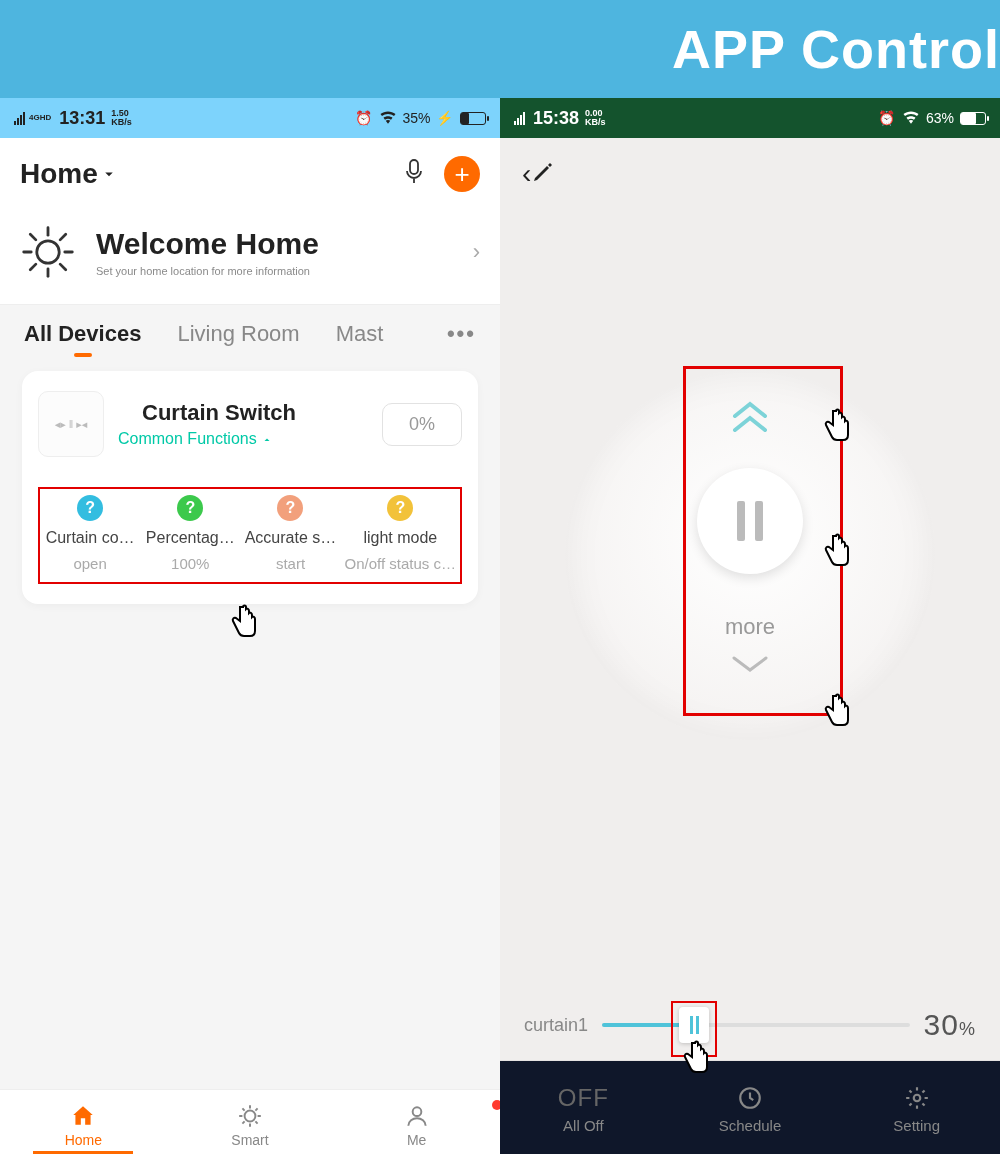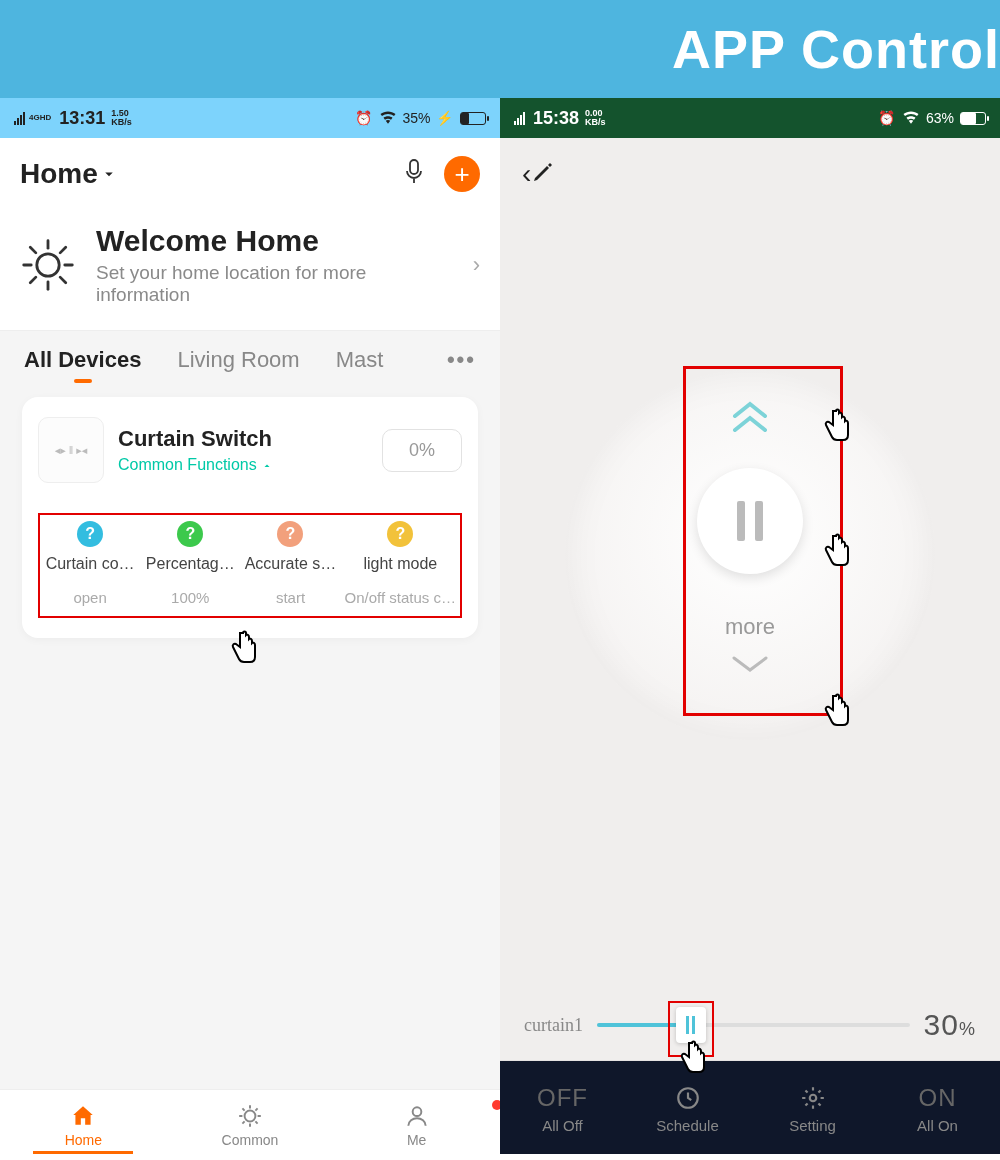--- a/index.html
+++ b/index.html
@@ -30,40 +30,40 @@
 
 .l-header { background:#fff; padding: 18px 20px 16px; display:flex; align-items:center; justify-content:space-between; }
 .home-dd { font-size: 28px; font-weight: 600; color:#222; display:flex; align-items:center; gap:2px; }
 .l-header-icons { display:flex; align-items:center; gap:18px; }
 .mic-icon { width:24px; height:28px; }
 .add-btn { width:36px; height:36px; border-radius:50%; background:#ff6a00; color:#fff; display:flex; align-items:center; justify-content:center; font-size:26px; font-weight:300; }
 
 .welcome { background:#fff; padding: 16px 20px 24px; display:flex; align-items:center; gap:20px; border-bottom:1px solid #eee; margin-bottom:0; }
 .sun-icon { width:56px; height:56px; flex-shrink:0; }
 .welcome-txt h2 { font-size:30px; font-weight:600; color:#222; }
-.welcome-txt p { font-size:19px; color:#8a8a8a; margin-top:4px; }
+.welcome-txt p { font-size:11px; color:#8a8a8a; margin-top:4px; }
 .welcome .chev { margin-left:auto; color:#aaa; font-size:22px; }
 
 .tabs { background:#f5f5f5; display:flex; align-items:center; gap:36px; padding: 16px 24px 10px; font-size:22px; color:#888; }
 .tabs .active { color:#222; font-weight:600; position:relative; }
 .tabs .active::after { content:''; position:absolute; left:50%; transform:translateX(-50%); bottom:-10px; width:18px; height:4px; background:#ff6a00; border-radius:2px; }
 .tabs .more { margin-left:auto; letter-spacing:2px; font-weight:700; color:#888; }
 
 .card { background:#fff; margin:14px 22px; border-radius:16px; padding:20px 16px; box-shadow:0 2px 8px rgba(0,0,0,.04); }
 .card-top { display:flex; align-items:center; gap:14px; }
 .device-img { width:66px; height:66px; background:#fcfcfc; border:1px solid #eee; border-radius:10px; display:flex; align-items:center; justify-content:center; gap:6px; color:#bbb; font-size:11px; }
-.card-info h3 { font-size:22px; color:#222; }
+.card-info h3 { font-size:22px; color:#222;margin-left:24px; }
 .card-info .cf { color:#00c9a7; font-size:16px; margin-top:4px; }
 .pct-badge { margin-left:auto; border:1px solid #e2e2e2; border-radius:10px; padding:10px 26px; color:#999; font-size:18px; }
 
 .functions { display:flex; margin-top:30px; border:2.5px solid #e20000; padding:6px 0 10px; }
 .fn { flex:1; text-align:center; }
 .fn-dot { width:26px; height:26px; border-radius:50%; margin:0 auto 8px; color:#fff; display:flex; align-items:center; justify-content:center; font-size:16px; font-weight:700; }
 .fn-title { font-size:16px; color:#444; white-space:nowrap; overflow:hidden; text-overflow:ellipsis; padding:0 4px; }
-.fn-sub { font-size:15px; color:#aaa; margin-top:16px; white-space:nowrap; overflow:hidden; text-overflow:ellipsis; padding:0 4px; }
+.fn-sub { font-size:15px; color:#aaa; margin-top:8px; white-space:nowrap; overflow:hidden; text-overflow:ellipsis; padding:0 4px; }
 
 .hand { position:absolute; width:40px; height:44px; z-index:10; }
 
 .bottom-nav { margin-top:auto; background:#fff; border-top:1px solid #eee; display:flex; padding:12px 0 6px; }
 .nav-item { flex:1; text-align:center; color:#888; font-size:14px; position:relative; }
 .nav-item.active { color:#ff6a00; }
 .nav-item.active::after { content:''; position:absolute; bottom:-6px; left:20%; right:20%; height:3px; background:#ff6a00; }
 .nav-ico { height:28px; display:flex; align-items:center; justify-content:center; margin-bottom:2px; }
 
 
@@ -75,21 +75,21 @@
 .control-wrap { flex:1; display:flex; flex-direction:column; align-items:center; padding-top:160px; position:relative; }
 .dial { width:370px; height:370px; border-radius:50%; background:radial-gradient(circle at 50% 45%, #fff 0%, #f5f3f2 70%); box-shadow:inset 0 0 40px rgba(0,0,0,.05); position:relative; display:flex; flex-direction:column; align-items:center; }
 .dial .up { margin-top:28px; color:#7dd3d8; }
 .dial .pause-btn { width:106px; height:106px; border-radius:50%; background:#fff; box-shadow:0 4px 12px rgba(0,0,0,.12); margin-top:26px; display:flex; align-items:center; justify-content:center; gap:10px; }
 .dial .pause-btn span { width:8px; height:40px; background:#bbb; border-radius:2px; }
 .dial .close-lbl { margin-top:40px; color:#999; font-size:22px; }
 .dial .down { margin-top:12px; color:#bbb; }
 .dial-redbox { position:absolute; border:3px solid #e20000; top:-4px; left:118px; width:160px; height:350px; pointer-events:none; }
 
 .slider-row { display:flex; align-items:center; gap:14px; padding:0 24px; margin-top:auto; margin-bottom:18px; position:relative; }
-.slider-lbl { color:#888; font-size:18px;font-family:Liberation Serif, serif; }
+.slider-lbl { color:#888; font-size:18px; }
 .slider-track { flex:1; height:4px; background:#ddd; position:relative; border-radius:2px; }
 .slider-fill { position:absolute; left:0; top:0; height:100%; background:#4fc3d9; border-radius:2px; }
 .slider-handle { position:absolute; top:-16px; width:30px; height:36px; background:#fff; border-radius:4px; box-shadow:0 1px 4px rgba(0,0,0,.2); display:flex; align-items:center; justify-content:center; gap:3px; transform:translateX(-50%); }
 .slider-handle span { width:3px; height:18px; background:#4fc3d9; }
 .slider-redbox { position:absolute; border:2.5px solid #e20000; top:-22px; width:46px; height:56px; pointer-events:none; }
 .slider-pct { font-size:30px; color:#555; font-weight:400; font-family:Impact, sans-serif; letter-spacing:1px; }
 .slider-pct small { font-size:18px; }
 
 .r-bottom { background:#0f172a; display:flex; padding:22px 0 20px; border-top:1px solid #e5e3e2; }
 .r-tab { flex:1; text-align:center; color:#888; }
@@ -240,21 +240,21 @@
                 <line x1="12" y1="19" x2="12" y2="22"></line>
                 <line x1="2" y1="12" x2="5" y2="12"></line>
                 <line x1="19" y1="12" x2="22" y2="12"></line>
                 <line x1="5" y1="5" x2="7" y2="7"></line>
                 <line x1="17" y1="17" x2="19" y2="19"></line>
                 <line x1="19" y1="5" x2="17" y2="7"></line>
                 <line x1="7" y1="17" x2="5" y2="19"></line>
               </g>
             </svg>
           </div>
-      <span>Common</span>
+      <span>Smart</span>
     </div>
     <div class="nav-item" style="position:relative">
       <div class="nav-ico" style="position:relative">
             <svg width="26" height="26" viewBox="0 0 24 24">
               <circle cx="12" cy="8" r="4" fill="none" stroke="currentColor" stroke-width="1.8"></circle>
               <path d="M4 21c0-4 4-7 8-7s8 3 8 7" fill="none" stroke="currentColor" stroke-width="1.8"></path>
             </svg>
             <div class="dot-red"></div>
           </div>
       <span>Me</span>
@@ -358,19 +358,15 @@
         </div>
     <div class="r-tab">
           <div class="big">
             <svg width="26" height="26" viewBox="0 0 24 24">
               <circle cx="12" cy="12" r="3" fill="none" stroke="#888" stroke-width="2"></circle>
               <path d="M12 2v3M12 19v3M2 12h3M19 12h3M5 5l2 2M17 17l2 2M19 5l-2 2M7 17l-2 2" stroke="#888" stroke-width="2"></path>
             </svg>
           </div>
           <div class="sm">Setting</div>
         </div>
-    <div class="r-tab">
-          <div class="big">ON</div>
-          <div class="sm">All On</div>
-        </div>
   </div>
 </div>
 </div>
 
 </body></html>

